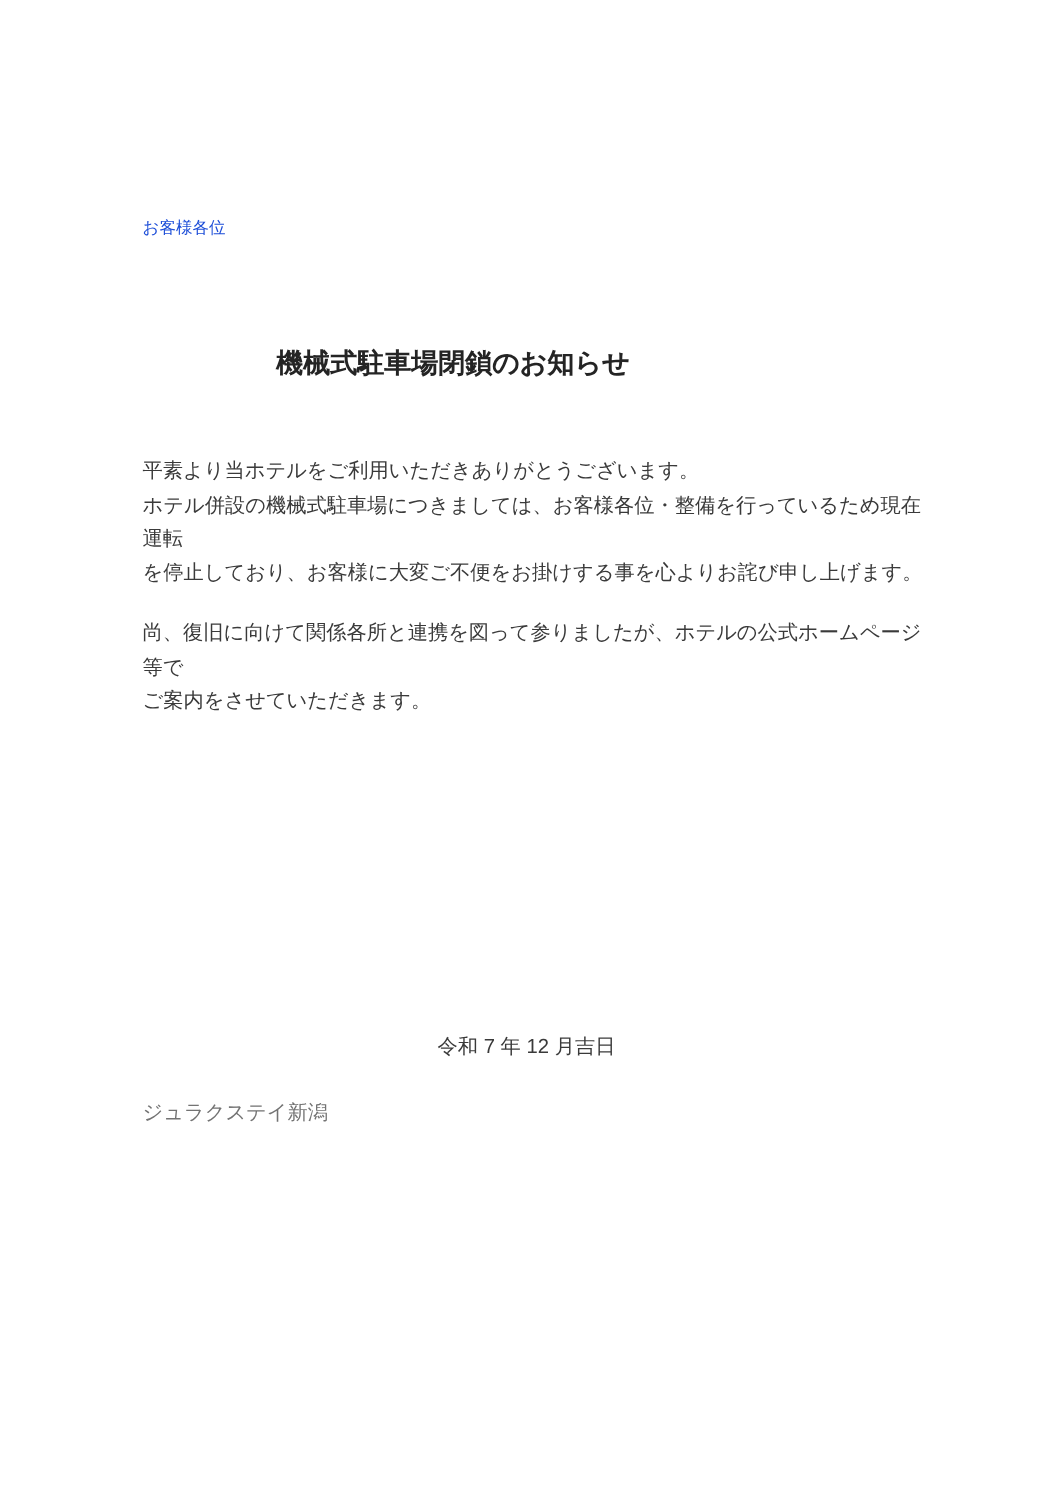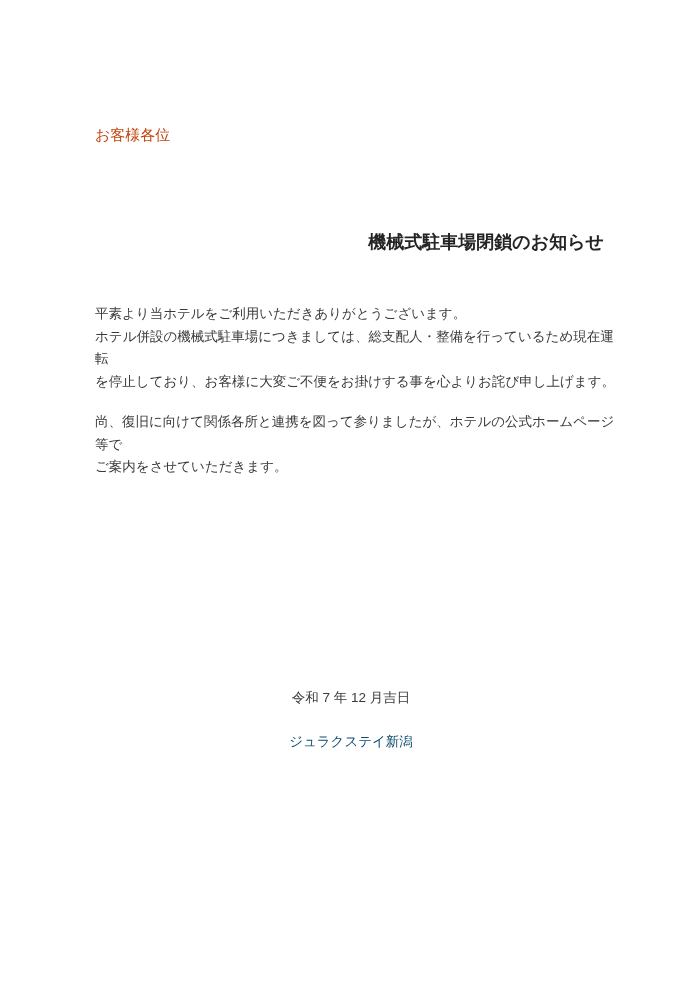--- a/index.html
+++ b/index.html
@@ -16,31 +16,31 @@
     overflow: hidden;
   }
   .page {
     position: absolute;
     inset: 0;
     background: #ffffff;
   }
   .salutation {
     position: absolute;
     left: 95px;
-    top: 126px;
-    font-size: 15px;
+    top: 143px;
+    font-size: 11px;
     line-height: 18px;
-    color: #c2410c;
+    color: #1d4ed8;
   }
   .doc-title {
     position: absolute;
     left: 0;
     top: 230px;
     width: 604px;
-    text-align: right;
+    text-align: center;
     font-size: 18px;
     font-weight: bold;
     color: #242424;
     letter-spacing: 0px;
   }
   .body-text {
     position: absolute;
     left: 95px;
     top: 303px;
     width: 532px;
@@ -60,38 +60,38 @@
     text-align: center;
     font-size: 13.5px;
     line-height: 22.5px;
     color: #3a3a3a;
   }
   .signature {
     position: absolute;
     left: 95px;
     top: 731px;
     width: 512px;
-    text-align: center;
+    text-align: left;
     font-size: 13.5px;
     line-height: 21.5px;
-    color: #0c4a6e;
+    color: #737373;
   }
 </style>
 </head>
 <body>
 
 <div class="page">
 
   <div class="salutation">お客様各位</div>
 
   <div class="doc-title">機械式駐車場閉鎖のお知らせ</div>
 
   <div class="body-text">
     <p>平素より当ホテルをご利用いただきありがとうございます。
-ホテル併設の機械式駐車場につきましては、総支配人・整備を行っているため現在運転
+ホテル併設の機械式駐車場につきましては、お客様各位・整備を行っているため現在運転
 を停止しており、お客様に大変ご不便をお掛けする事を心よりお詫び申し上げます。</p>
     <p>尚、復旧に向けて関係各所と連携を図って参りましたが、ホテルの公式ホームページ等で
 ご案内をさせていただきます。</p>
   </div>
 
   <div class="date-line">令和 7 年 12 月吉日</div>
 
   <div class="signature">
     <div>ジュラクステイ新潟</div>
   </div>

